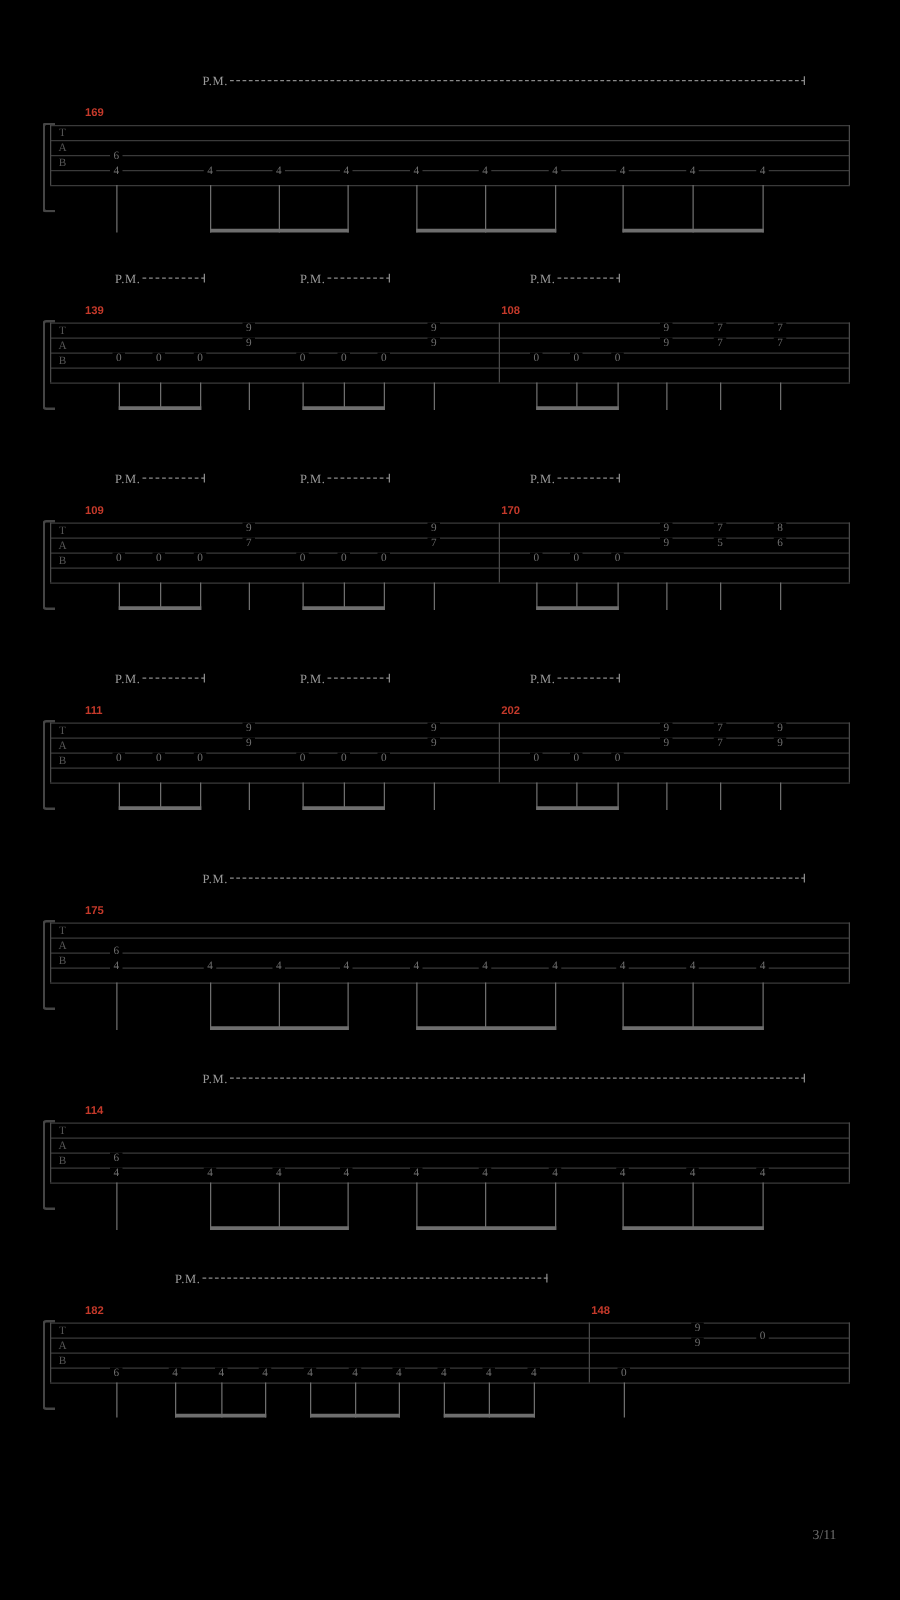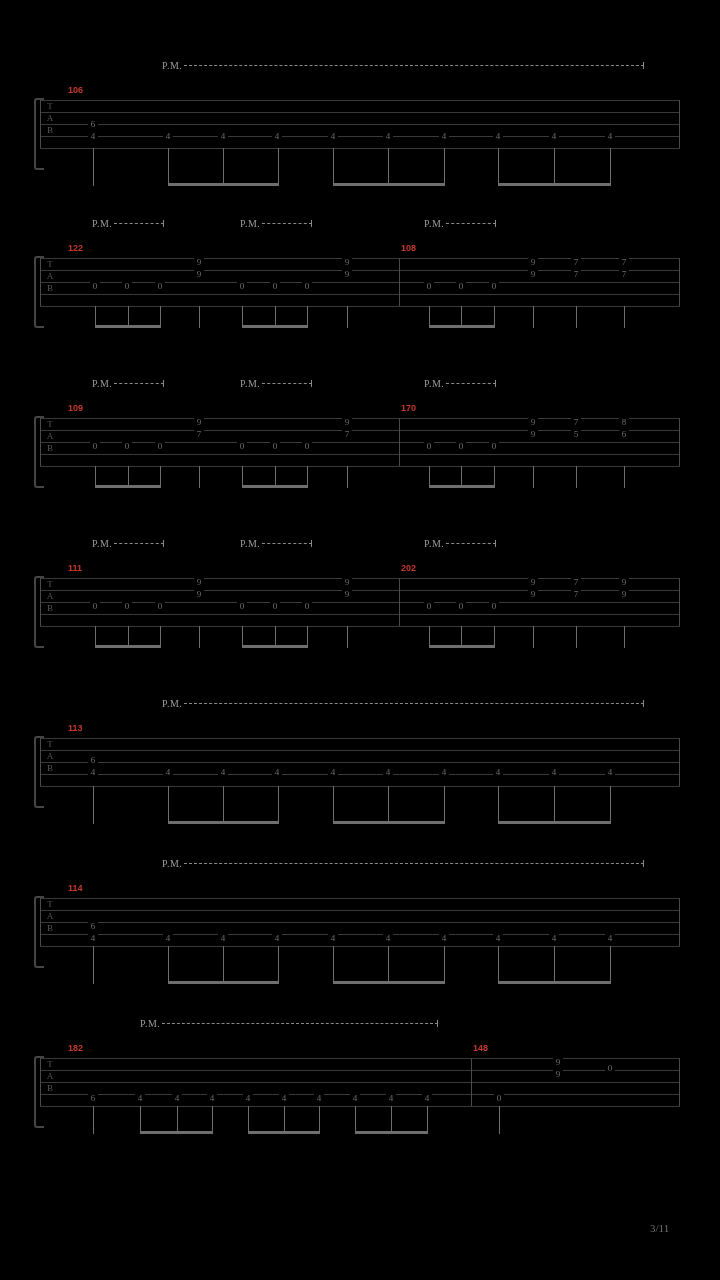--- a/index.html
+++ b/index.html
@@ -132,21 +132,21 @@
 </style>
 </head>
 <body>
 
 <div class="page">
 
   <div class="system" style="top:60px;">
     <div class="pm" style="left:162px; top:0px;">
       <span class="lbl">P.M.</span><span class="dash" style="width:460px;"></span><span class="endtick"></span>
     </div>
-    <div class="barnum" style="left:68px; top:25px;">106</div>
+    <div class="barnum" style="left:68px; top:25px;">169</div>
     <div class="bracket" style="top:38px;"></div>
     <div class="tab-letters" style="top:40px;">
       <span>T</span>
       <span>A</span>
       <span>B</span>
     </div>
     <div class="staff" style="top:40px;">
       <div class="ln l0"></div>
         <div class="ln l1"></div>
         <div class="ln l2"></div>
@@ -186,21 +186,21 @@
   <div class="system" style="top:218px;">
     <div class="pm" style="left:92px; top:0px;">
       <span class="lbl">P.M.</span><span class="dash" style="width:50px;"></span><span class="endtick"></span>
     </div>
     <div class="pm" style="left:240px; top:0px;">
       <span class="lbl">P.M.</span><span class="dash" style="width:50px;"></span><span class="endtick"></span>
     </div>
     <div class="pm" style="left:424px; top:0px;">
       <span class="lbl">P.M.</span><span class="dash" style="width:50px;"></span><span class="endtick"></span>
     </div>
-    <div class="barnum" style="left:68px; top:25px;">122</div>
+    <div class="barnum" style="left:68px; top:25px;">139</div>
     <div class="barnum" style="left:401px; top:25px;">108</div>
     <div class="bracket" style="top:38px;"></div>
     <div class="tab-letters" style="top:40px;">
       <span>T</span>
       <span>A</span>
       <span>B</span>
     </div>
     <div class="staff" style="top:40px;">
       <div class="ln l0"></div>
         <div class="ln l1"></div>
@@ -396,21 +396,21 @@
     <div class="beam" style="left:429px; top:107px; width:66px;"></div>
     <div class="stem" style="left:533px; top:88px; height:22px;"></div>
     <div class="stem" style="left:576px; top:88px; height:22px;"></div>
     <div class="stem" style="left:624px; top:88px; height:22px;"></div>
   </div>
 
   <div class="system" style="top:698px;">
     <div class="pm" style="left:162px; top:0px;">
       <span class="lbl">P.M.</span><span class="dash" style="width:460px;"></span><span class="endtick"></span>
     </div>
-    <div class="barnum" style="left:68px; top:25px;">113</div>
+    <div class="barnum" style="left:68px; top:25px;">175</div>
     <div class="bracket" style="top:38px;"></div>
     <div class="tab-letters" style="top:40px;">
       <span>T</span>
       <span>A</span>
       <span>B</span>
     </div>
     <div class="staff" style="top:40px;">
       <div class="ln l0"></div>
         <div class="ln l1"></div>
         <div class="ln l2"></div>

